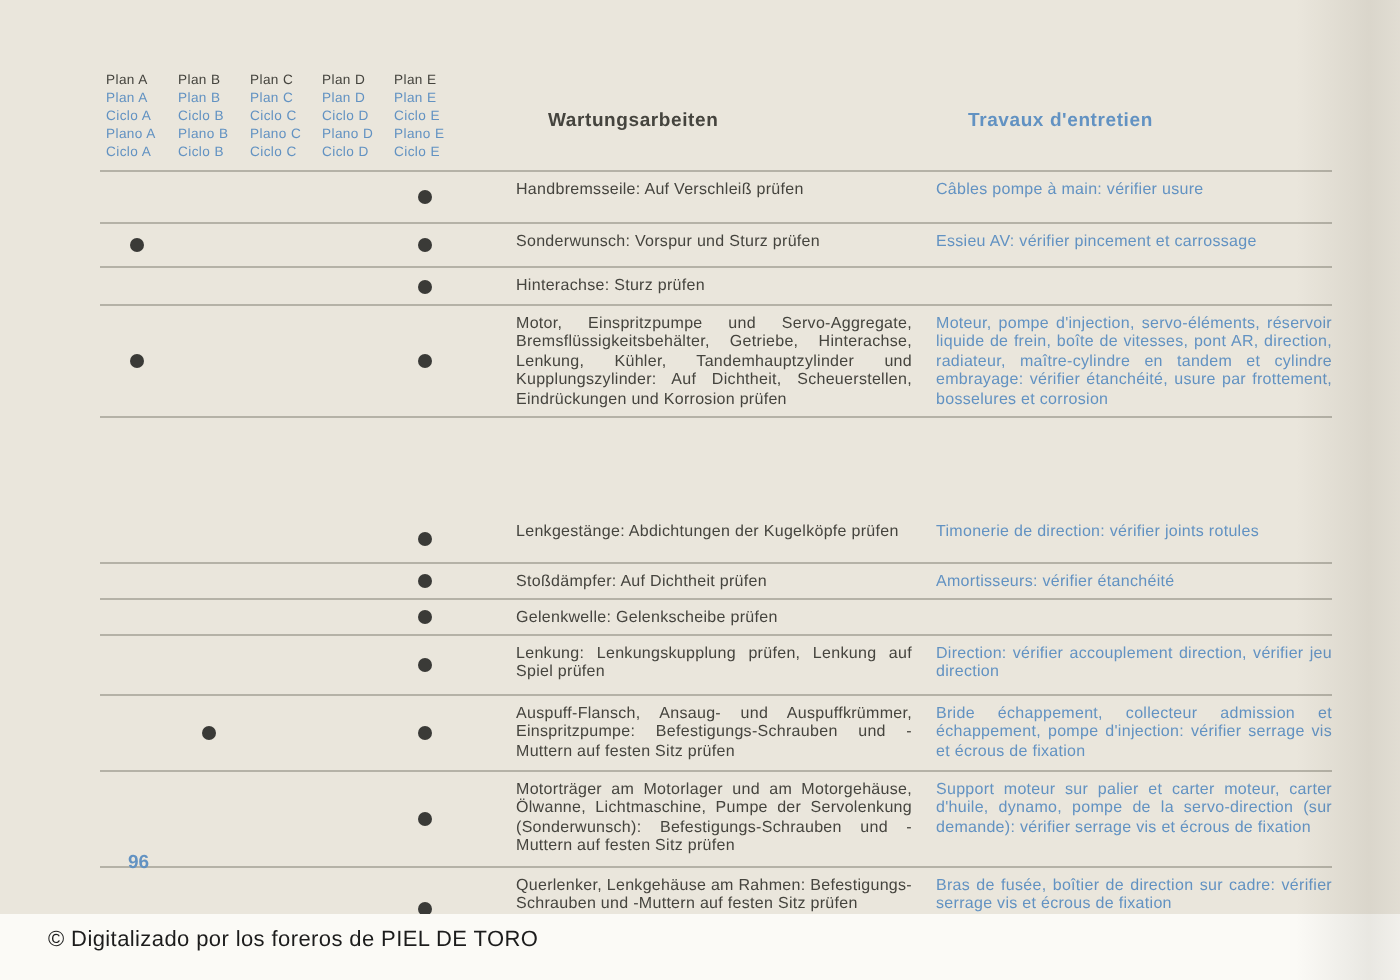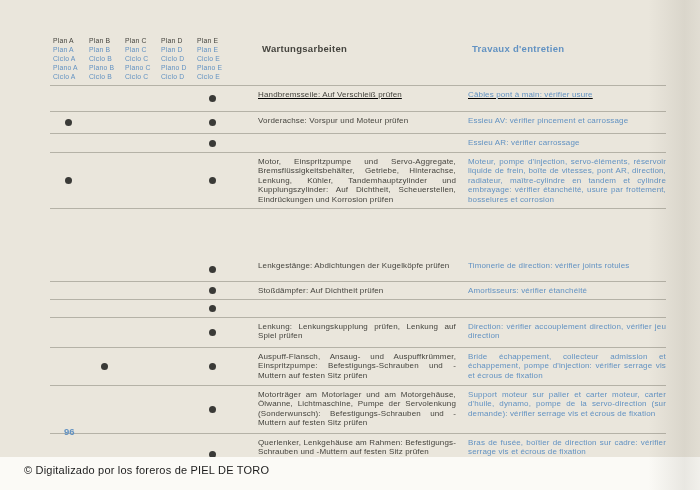--- a/index.html
+++ b/index.html
@@ -51,21 +51,21 @@
     display:grid;
     grid-template-columns:repeat(5,36px);
   }
   .plan-col{padding:2px 0 0 3px;}
   .plan-line{
     display:block;font-size:6.8px;line-height:9px;
     color:var(--accent);letter-spacing:0.2px;white-space:nowrap;
   }
   .plan-line.first{color:var(--ink);}
   .g-title, .f-title{
-    margin:4px;padding-top:5px;
+    margin:16px;padding-top:5px;
     font-size:9.5px;font-weight:bold;letter-spacing:0.3px;
   }
   .g-title{grid-column:7;color:var(--ink);}
   .f-title{grid-column:9;color:var(--accent);}
 
   .row{border-bottom:1px solid var(--line);}
   .row:last-child{border-bottom:none;}
   .dotcell{
     display:flex;align-items:center;justify-content:center;
     align-self:stretch;
@@ -77,21 +77,21 @@
   .german, .french{
     font-size:8px;line-height:9.5px;letter-spacing:0.15px;
     padding:3.5px 0 4px 0;
     text-align:justify;
   }
   .german{grid-column:7;color:var(--ink);}
   .french{grid-column:9;color:var(--accent);}
   .spacer{pointer-events:none;}
 
   
-  #rows .row:nth-child(1){min-height:26px;text-decoration:underline;}
+  #rows .row:nth-child(1){min-height:26px;}
   #rows .row:nth-child(2){min-height:22px;}
   #rows .row:nth-child(3){min-height:19px;}
   #rows .row:nth-child(4){min-height:53px;}
   #rows .row:nth-child(5){min-height:25px;margin-top:48px;}
   #rows .row:nth-child(6){min-height:18px;}
   #rows .row:nth-child(7){min-height:18px;}
   #rows .row:nth-child(8){min-height:30px;}
   #rows .row:nth-child(9){min-height:38px;}
   #rows .row:nth-child(10){min-height:48px;}
   #rows .row:nth-child(11){min-height:42px;}
@@ -150,48 +150,48 @@
           <div class="dotcell"></div>
           <div class="dotcell"></div>
           <div class="dotcell"></div>
           <div class="dotcell"></div>
           <div class="dotcell">
             <span class="dot"></span>
           </div>
           <div class="spacer"></div>
           <div class="german">Handbremsseile: Auf Verschleiß prüfen</div>
           <div class="spacer"></div>
-          <div class="french">Câbles pont à main: vérifier usure</div>
-        </div>
-        <div class="row">
-          <div class="dotcell">
-            <span class="dot"></span>
-          </div>
-          <div class="dotcell"></div>
-          <div class="dotcell"></div>
-          <div class="dotcell"></div>
-          <div class="dotcell">
-            <span class="dot"></span>
-          </div>
-          <div class="spacer"></div>
-          <div class="german">Vorderachse: Vorspur und Moteur prüfen</div>
+          <div class="french">Câbles pompe à main: vérifier usure</div>
+        </div>
+        <div class="row">
+          <div class="dotcell">
+            <span class="dot"></span>
+          </div>
+          <div class="dotcell"></div>
+          <div class="dotcell"></div>
+          <div class="dotcell"></div>
+          <div class="dotcell">
+            <span class="dot"></span>
+          </div>
+          <div class="spacer"></div>
+          <div class="german">Sonderwunsch: Vorspur und Sturz prüfen</div>
           <div class="spacer"></div>
           <div class="french">Essieu AV: vérifier pincement et carrossage</div>
         </div>
         <div class="row">
           <div class="dotcell"></div>
           <div class="dotcell"></div>
           <div class="dotcell"></div>
           <div class="dotcell"></div>
           <div class="dotcell">
             <span class="dot"></span>
           </div>
           <div class="spacer"></div>
-          <div class="spacer"></div>
-          <div class="french">Essieu AR: vérifier carrossage</div>
+          <div class="german">Hinterachse: Sturz prüfen</div>
+          <div class="spacer"></div>
         </div>
         <div class="row">
           <div class="dotcell">
             <span class="dot"></span>
           </div>
           <div class="dotcell"></div>
           <div class="dotcell"></div>
           <div class="dotcell"></div>
           <div class="dotcell">
             <span class="dot"></span>
@@ -229,20 +229,21 @@
         </div>
         <div class="row">
           <div class="dotcell"></div>
           <div class="dotcell"></div>
           <div class="dotcell"></div>
           <div class="dotcell"></div>
           <div class="dotcell">
             <span class="dot"></span>
           </div>
           <div class="spacer"></div>
+          <div class="german">Gelenkwelle: Gelenkscheibe prüfen</div>
           <div class="spacer"></div>
         </div>
         <div class="row">
           <div class="dotcell"></div>
           <div class="dotcell"></div>
           <div class="dotcell"></div>
           <div class="dotcell"></div>
           <div class="dotcell">
             <span class="dot"></span>
           </div>

